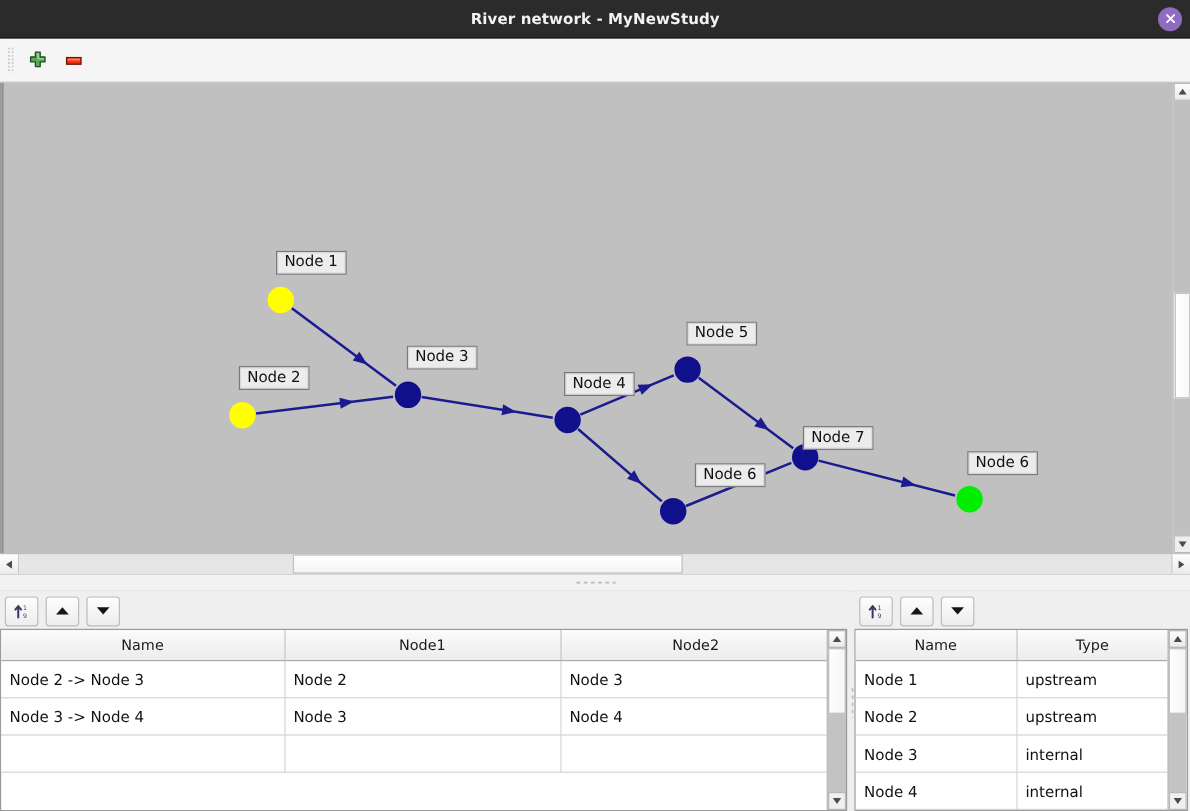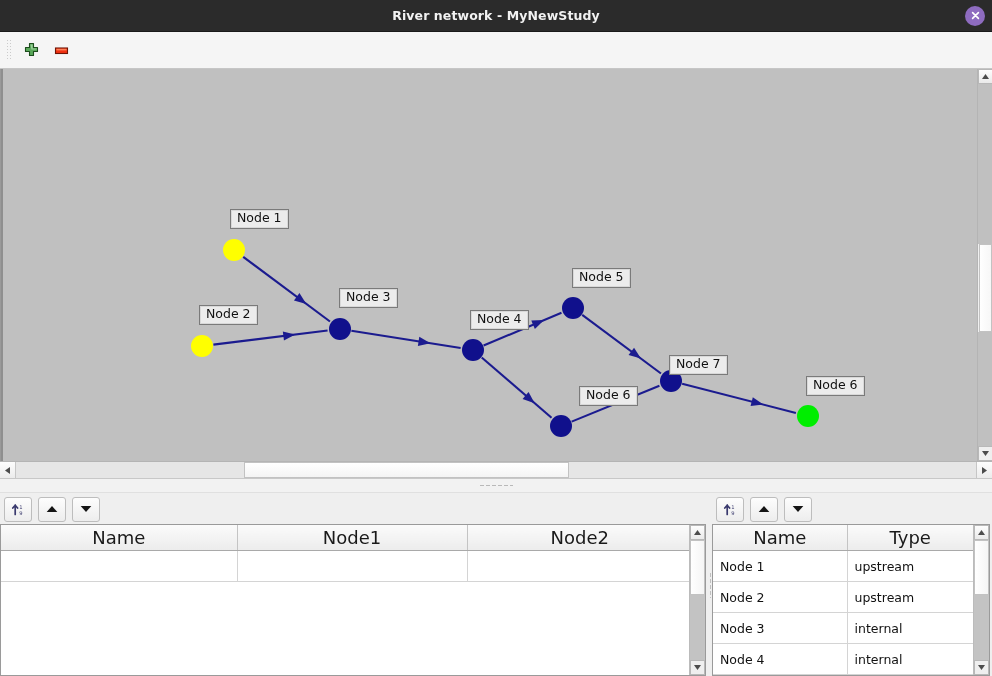--- a/index.html
+++ b/index.html
@@ -245,21 +245,21 @@
     table-layout: fixed;
     font-size: 12.5px;
     color: #111;
   }
   table.grid th {
     background: linear-gradient(#fbfbfb,#ececec);
     border-right: 1px solid #c4c4c4;
     border-bottom: 1px solid #a9a9a9;
     height: 23px;
     font-weight: normal;
-    font-size: 18px;
+    font-size: 12px;
     text-align: center;
     color: #1a1a1a;
     user-select: none;
   }
   table.grid th:last-child { border-right: 0; }
   table.grid td {
     height: 30px;
     border-right: 1px solid #d4d4d4;
     border-bottom: 1px solid #d4d4d4;
     padding: 0 7px;
@@ -456,20 +456,30 @@
               </colgroup>
             <thead>
                 <tr id="reaches-head">
                   <th>Name</th>
                   <th>Node1</th>
                   <th>Node2</th>
                 </tr>
               </thead>
             <tbody id="reaches-body">
                 <tr>
+                  <td>Node 2 -&gt; Node 3</td>
+                  <td>Node 2</td>
+                  <td>Node 3</td>
+                </tr>
+                <tr>
+                  <td>Node 3 -&gt; Node 4</td>
+                  <td>Node 3</td>
+                  <td>Node 4</td>
+                </tr>
+                <tr>
                   <td></td>
                   <td></td>
                   <td></td>
                 </tr>
               </tbody>
           </table>
         </div>
         <div class="table-vscroll">
           <div class="scroll-arrow top">
             <svg width="7" height="5" viewBox="0 0 7 5">

